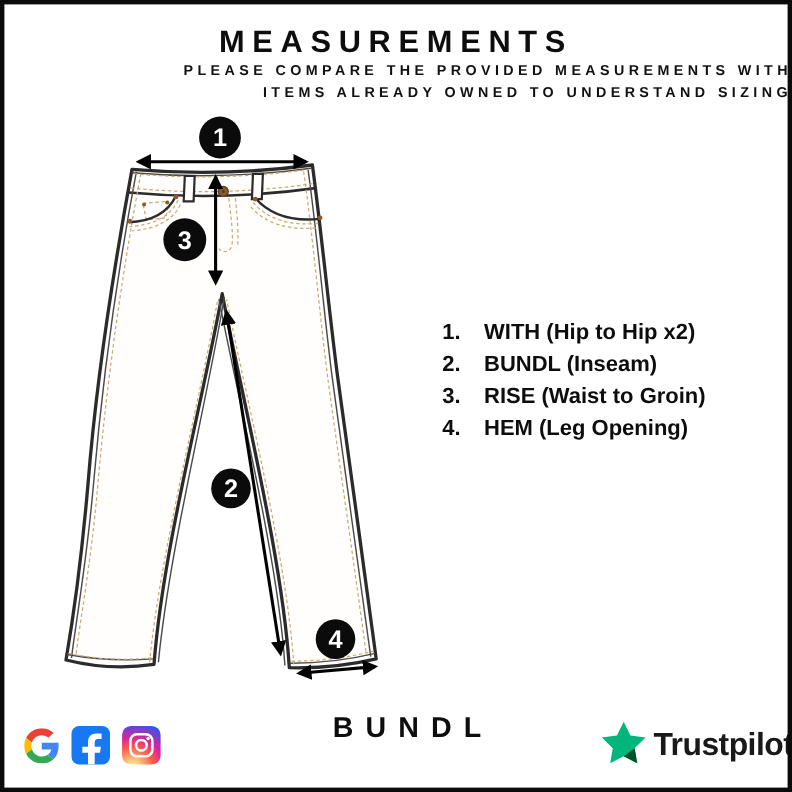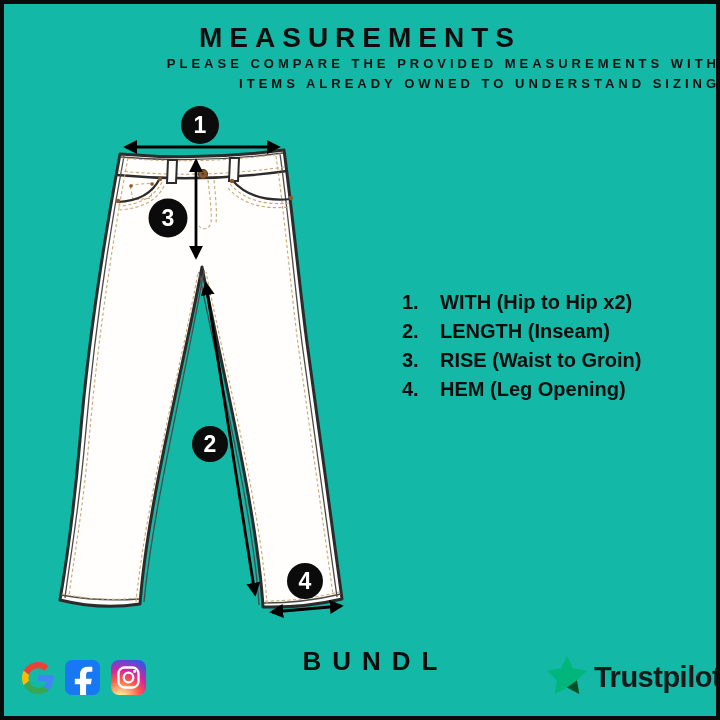--- a/index.html
+++ b/index.html
@@ -1,18 +1,18 @@
 <!DOCTYPE html>
 <html><head>
 <meta charset="utf-8">
 <style>
   html,body { margin:0; padding:0; background:#e8e8e8; }
   * { box-sizing:border-box; }
   .page {
-    position:relative; width:720px; height:720px; background:#14b8a6;
+    position:relative; width:720px; height:720px; background:#ffffff;
     font-family:"Liberation Sans", sans-serif; overflow:hidden; margin:0 auto;
   }
   .frame { position:absolute; inset:0; border:4px solid #0b0b0b; pointer-events:none; z-index:50; }
 
   
   .title {
     position:absolute; top:22px; left:0; width:720px; text-align:center;
     font-size:28px; font-weight:bold; letter-spacing:7px; color:#0d0d0d;
   }
   .subtitle {
@@ -152,21 +152,21 @@
     </g>
   </svg>
 
   <div class="legend">
     <div class="legend-row">
       <span class="legend-num">1.</span>
       <span class="legend-label">WITH (Hip to Hip x2)</span>
     </div>
     <div class="legend-row">
       <span class="legend-num">2.</span>
-      <span class="legend-label">LENGTH (Inseam)</span>
+      <span class="legend-label">BUNDL (Inseam)</span>
     </div>
     <div class="legend-row">
       <span class="legend-num">3.</span>
       <span class="legend-label">RISE (Waist to Groin)</span>
     </div>
     <div class="legend-row">
       <span class="legend-num">4.</span>
       <span class="legend-label">HEM (Leg Opening)</span>
     </div>
   </div>

